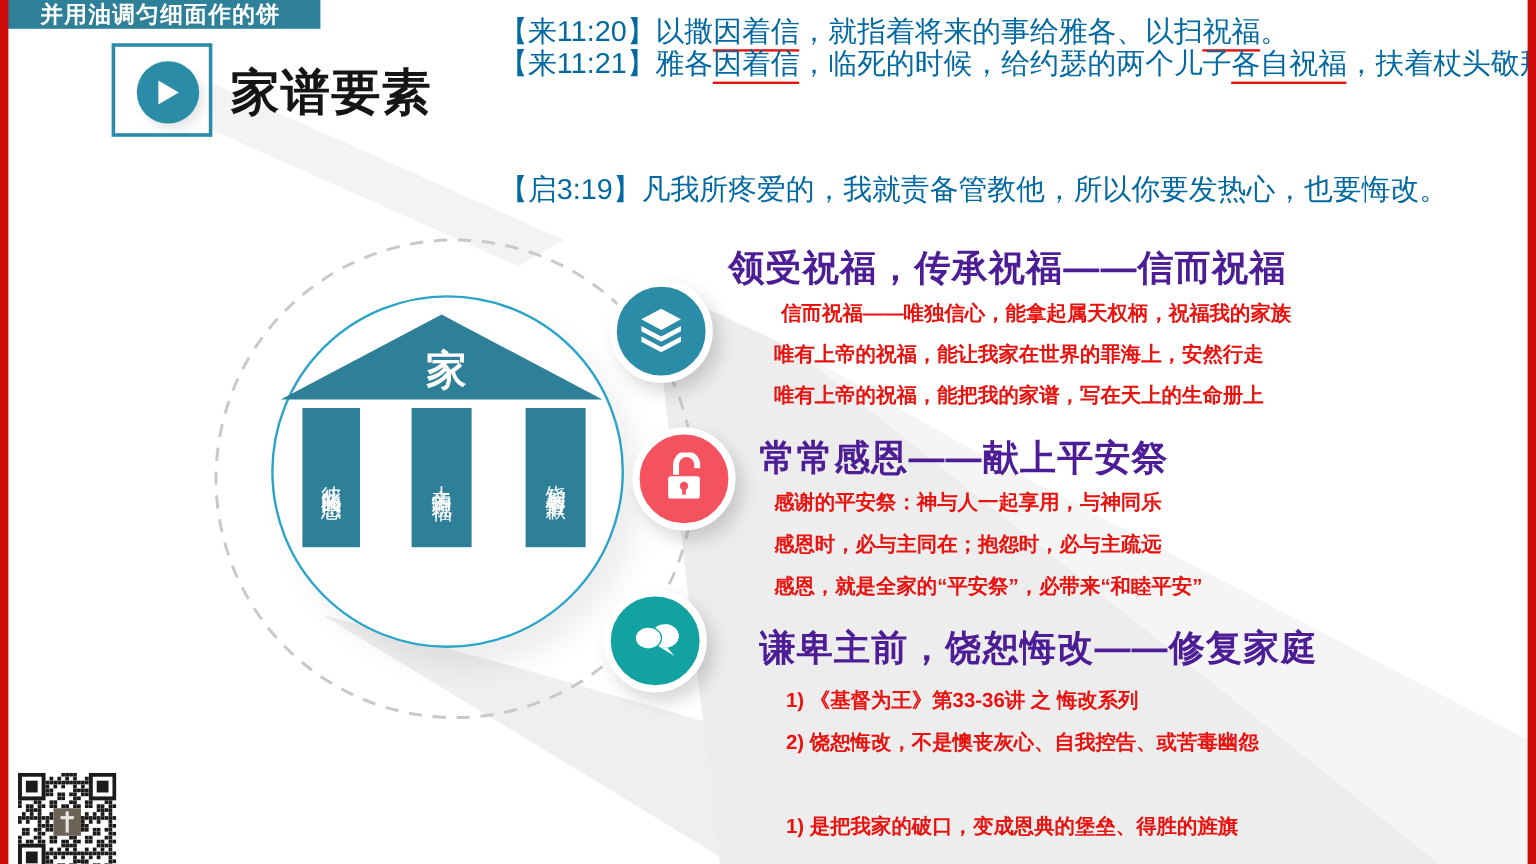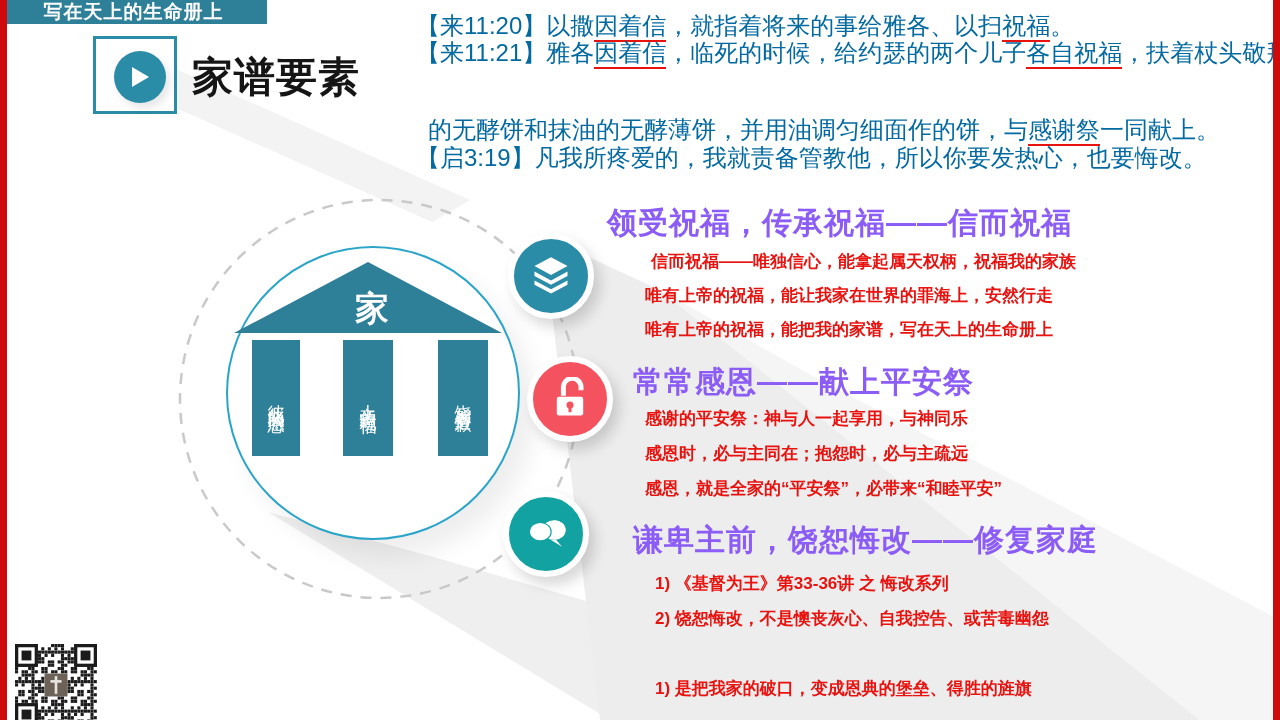--- a/index.html
+++ b/index.html
@@ -40,21 +40,21 @@
                display:flex;align-items:center;justify-content:center;color:#fff;font-size:19px;font-weight:bold;letter-spacing:1px;}
 
   
   .badge{position:absolute;width:74px;height:74px;border-radius:50%;border:6px solid #fff;z-index:4;
          display:flex;align-items:center;justify-content:center;box-shadow:6px 8px 14px rgba(0,0,0,.16);}
   .badge-1{left:508px;top:233px;background:#2b8ca8;}
   .badge-2{left:527px;top:356px;background:#f4525f;}
   .badge-3{left:503px;top:491px;background:#12a2a2;}
 
   
-  .sec-heading{position:absolute;color:#8b5cf6;font-weight:900;font-size:30px;letter-spacing:1px;white-space:nowrap;z-index:3;}
+  .sec-heading{position:absolute;color:#4c1d95;font-weight:900;font-size:30px;letter-spacing:1px;white-space:nowrap;z-index:3;}
   .sec-line{position:absolute;color:#e8120f;font-weight:bold;font-size:17px;white-space:nowrap;z-index:3;}
 
   
   #qr{position:absolute;left:15px;top:644px;z-index:3;}
 </style>
 </head>
 <body>
 
 <div class="stage">
 
@@ -75,36 +75,35 @@
   <div class="abs title-square"></div>
   <div class="abs play-circle">
     <svg width="22" height="24" viewBox="-8 -12 22 24">
       <polygon points="-5,-10 12,0 -5,10" fill="#fff"></polygon>
     </svg>
   </div>
   <div class="abs page-title">家谱要素</div>
 
   <div class="scripture" style="left:416px;top:10px"><span>【来11:20】以撒</span><span class="u">因着信</span><span>，就指着将来的事给雅各、以扫</span><span class="u">祝福</span><span>。</span></div>
   <div class="scripture" style="left:416px;top:37px"><span>【来11:21】雅各</span><span class="u">因着信</span><span>，临死的时候，给约瑟的两个儿子</span><span class="u">各自祝福</span><span>，扶着杖头敬拜　神。</span></div>
-  <div class="scripture" style="left:428px;top:114px"><span>的无酵饼和抹油的无酵薄饼，并用油调匀细面作的饼，与</span><span class="u">感谢祭</span><span>一同献上。</span></div>
   <div class="scripture" style="left:416px;top:142px"><span>【启3:19】凡我所疼爱的，我就责备管教他，所以你要发热心，也要悔改。</span></div>
 
   <div class="abs inner-circle"></div>
   <div class="abs roof"></div>
   <div class="abs roof-label">家</div>
   <div class="pillar p1">
       <span>彼此的感恩</span>
     </div>
   <div class="pillar p2">
       <span>上帝的祝福</span>
     </div>
   <div class="pillar p3">
       <span>饶恕与道歉</span>
     </div>
-  <div class="temple-base">写在天上的生命册上</div>
+  <div class="temple-base">并用油调匀细面作的饼</div>
 
   <div class="badge badge-1">
     <svg width="44" height="44" viewBox="-20 -20 40 40">
       <g fill="#fff">
         <path d="M0 -17 L15 -9 0 -1 -15 -9 Z"></path>
         <path d="M-15 -4 L0 4 15 -4 15 0 0 8 -15 0 Z"></path>
         <path d="M-15 4 L0 12 15 4 15 8 0 16 -15 8 Z"></path>
       </g>
     </svg>
   </div>

